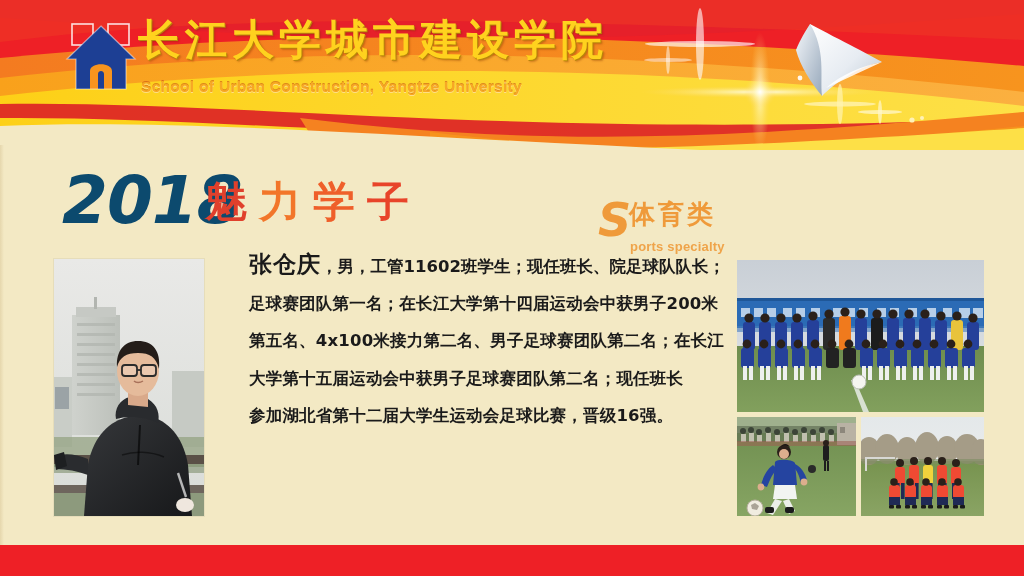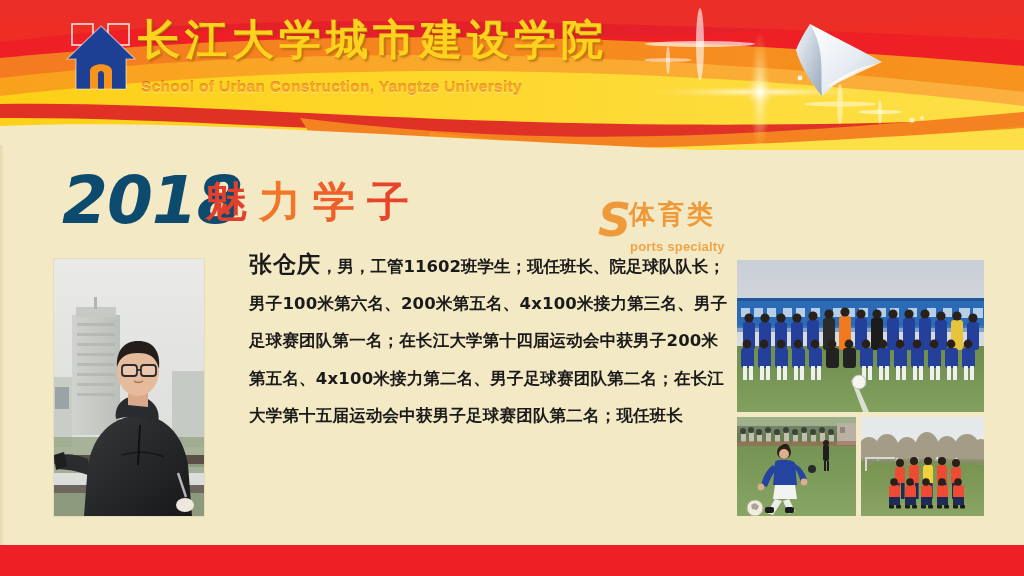--- a/index.html
+++ b/index.html
@@ -320,24 +320,24 @@
 
       <path d="M86,166 L84,206" stroke="#000" stroke-width="2" opacity=".6" fill="none"></path>
       <path d="M68,196 C80,192 96,192 110,198" stroke="#000" stroke-width="1.6" opacity=".45" fill="none"></path>
       <path d="M124,214 L132,238" stroke="#e8e8e8" stroke-width="2.4" opacity=".75" fill="none"></path>
       <ellipse cx="131" cy="246" rx="9" ry="7" fill="#efe7de"></ellipse>
     </svg>
   </div>
 
   <div class="bio">
     <div class="line first"><span class="name">张仓庆</span><span>，男，工管11602班学生；现任班长、院足球队队长；</span></div>
-    <div class="line">男子100米第六名、200米第五名、4x100米接力第三名、男子</div>
     <div class="line">足球赛团队第一名；在长江大学第十四届运动会中获男子200米</div>
     <div class="line">第五名、4x100米接力第二名、男子足球赛团队第二名；在长江</div>
     <div class="line">大学第十五届运动会中获男子足球赛团队第二名；现任班长</div>
+    <div class="line">参加湖北省第十二届大学生运动会足球比赛，晋级16强。</div>
   </div>
 
   <div class="photos">
 
     <div class="photo p-team">
       <svg width="247" height="152" viewBox="0 0 247 152">
         <defs>
           <linearGradient id="sky2" x1="0" y1="0" x2="0" y2="1">
             <stop offset="0" stop-color="#c9cfd6"></stop>
               <stop offset="1" stop-color="#e2e6e8"></stop>

